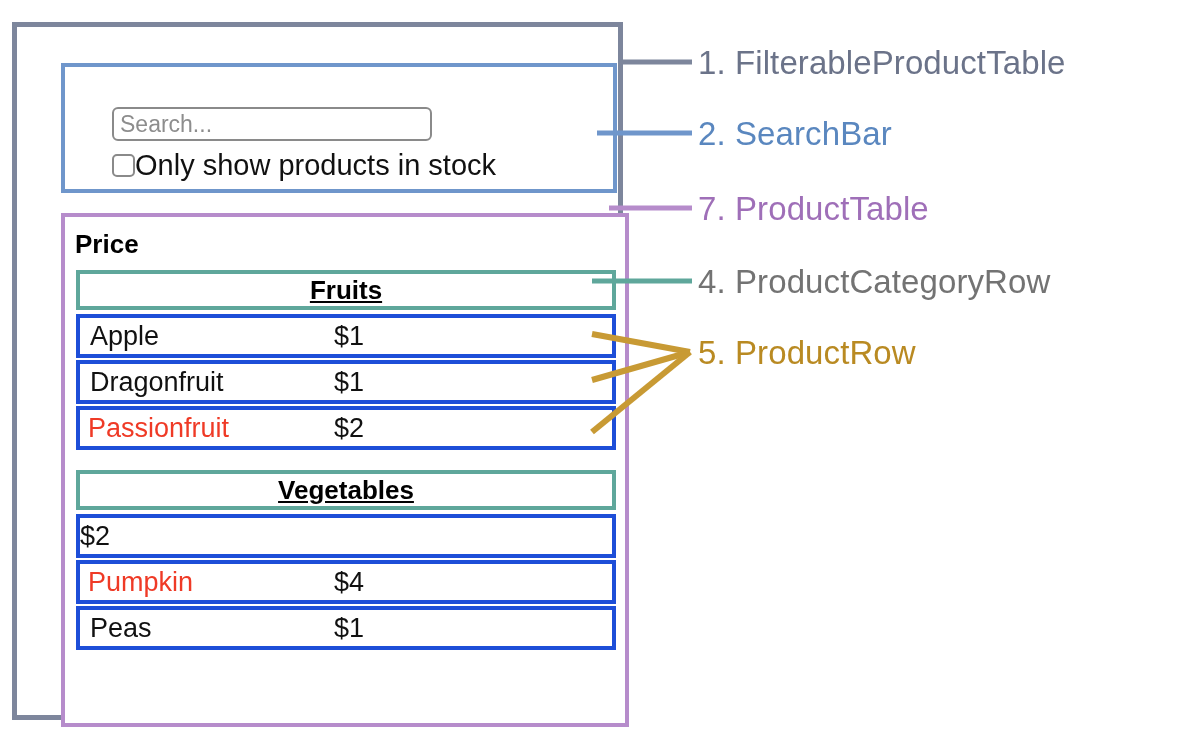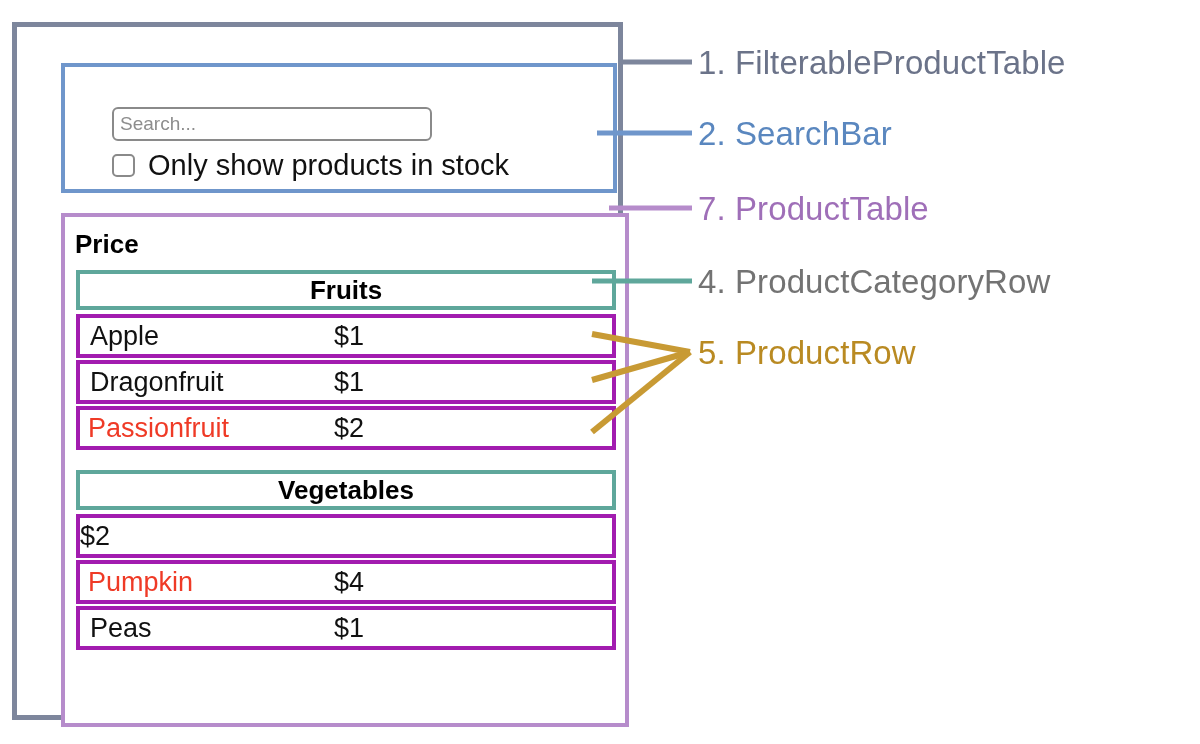--- a/index.html
+++ b/index.html
@@ -42,21 +42,21 @@
     position: absolute;
     left: 47px;
     top: 40px;
     width: 320px;
     height: 34px;
     border: 2px solid #8a8a8a;
     border-radius: 6px;
     box-sizing: border-box;
     background: #ffffff;
     font-family: "Liberation Sans", sans-serif;
-    font-size: 19px;
+    font-size: 23px;
     color: #b91c1c;
     padding: 0 6px;
     outline: none;
   }
   #search-input::placeholder {
     color: #8d8d8d;
     opacity: 1;
   }
   #stock-row {
     position: absolute;
@@ -68,21 +68,20 @@
   #stock-checkbox {
     width: 23px;
     height: 23px;
     border: 2px solid #8a8a8a;
     border-radius: 5px;
     box-sizing: border-box;
     background: #ffffff;
     flex: 0 0 auto;
   }
   #stock-label {
-    margin-left: 13px;
     font-size: 29px;
     color: #111111;
     white-space: nowrap;
     line-height: 1;
   }
 
   
   #product-table {
     position: absolute;
     left: 44px;
@@ -119,29 +118,30 @@
   }
   .category-row {
     height: 40px;
     border: 4px solid #5fa79b;
     box-sizing: border-box;
     display: flex;
     align-items: center;
     justify-content: center;
     background: #ffffff;
     margin-bottom: 4px;
+    text-decoration: underline;
   }
   .category-row .cat-label {
     font-size: 26px;
     font-weight: bold;
     color: #000000;
   }
   .product-row {
     height: 44px;
-    border: 4px solid #a21caf;
+    border: 4px solid #1d4ed8;
     box-sizing: border-box;
     display: flex;
     align-items: center;
     background: #ffffff;
     margin-bottom: 2px;
   }
   .product-row .p-name {
     width: 254px;
     padding-left: 10px;
     font-size: 27px;

